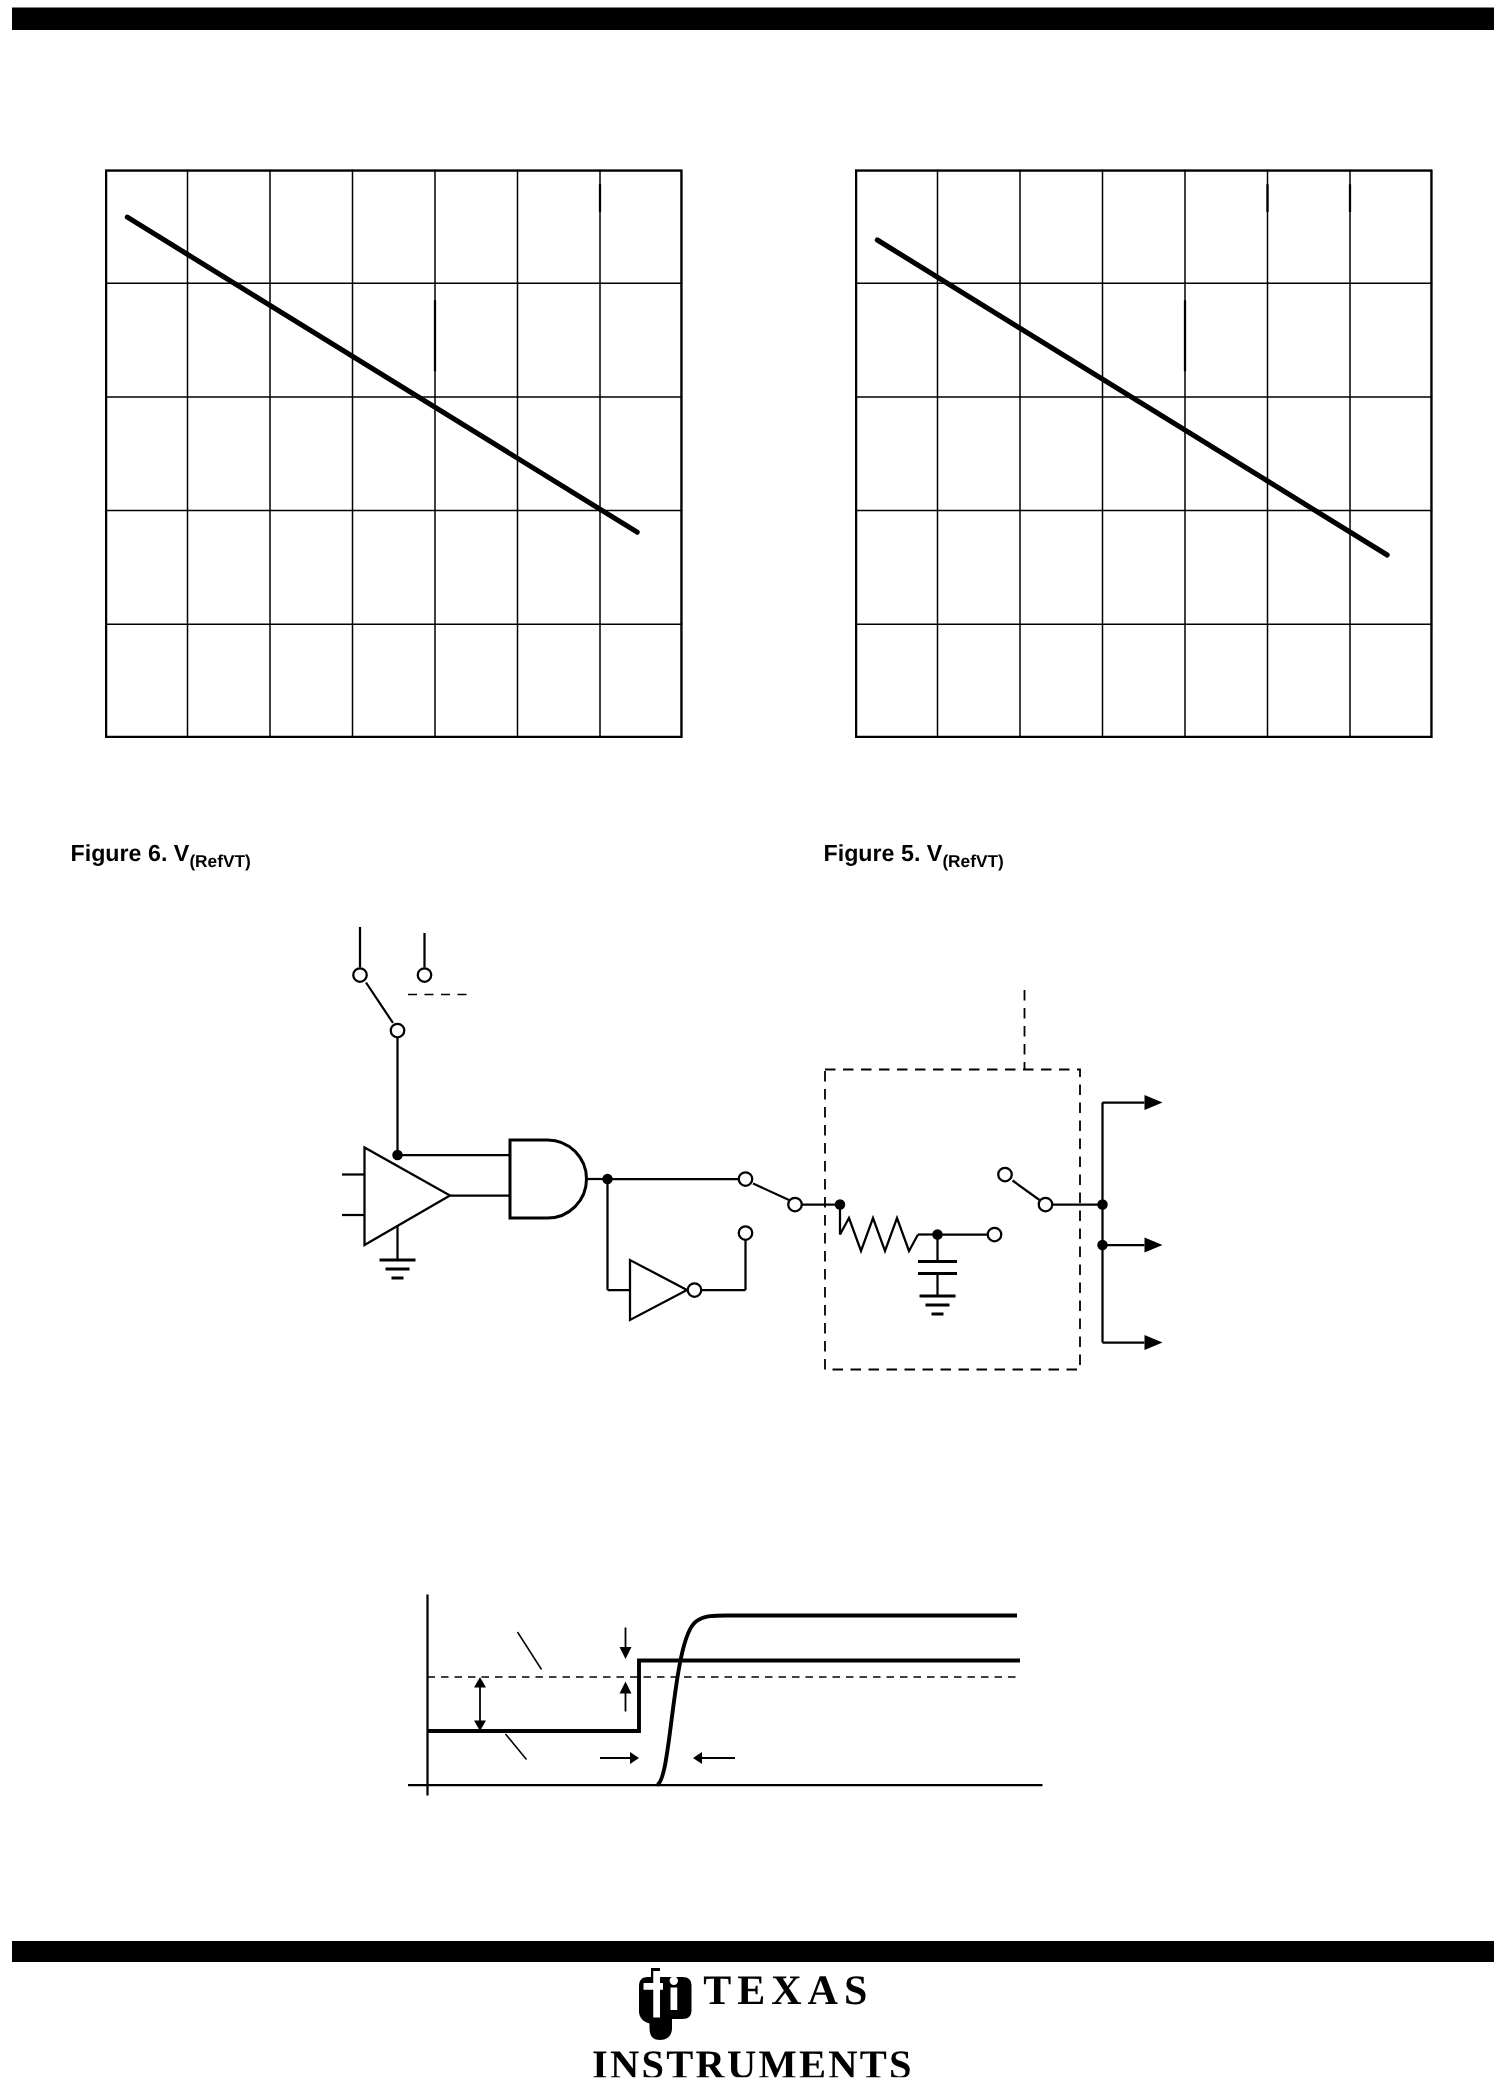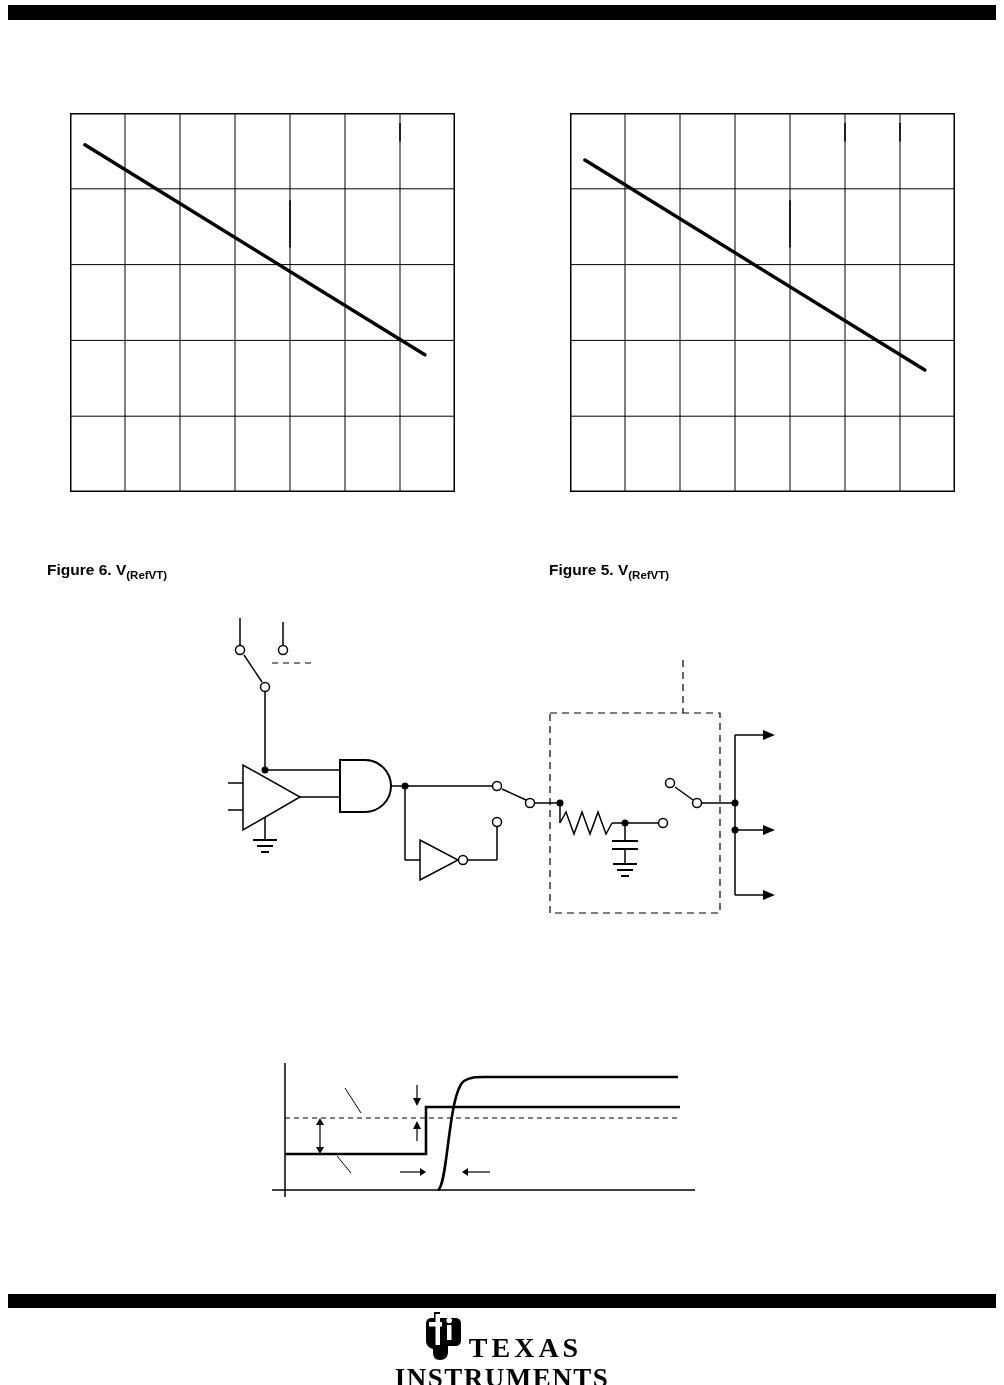--- a/index.html
+++ b/index.html
@@ -13,21 +13,21 @@
   #chart-fig7{left:570px;}
   .caption{position:absolute;top:561px;font-weight:bold;font-size:15.5px;white-space:nowrap;}
   .caption sub{font-size:11.5px;font-weight:bold;}
   #caption-fig6{left:47px;}
   #caption-fig7{left:549px;}
   .circuit{position:absolute;left:220px;top:610px;}
   .waveform{position:absolute;left:260px;top:1055px;}
   .ti-footer{position:absolute;left:0;right:0;top:1310px;display:flex;flex-direction:column;align-items:center;}
   .ti-row{display:flex;align-items:flex-start;gap:7px;}
   .ti-texas{font-family:"Liberation Serif",serif;font-weight:bold;font-size:28px;
-            letter-spacing:4px;margin-top:24px;line-height:1;}
+            letter-spacing:4px;margin-top:4px;line-height:1;}
   .ti-instruments{font-family:"Liberation Serif",serif;font-weight:bold;font-size:27px;
                   letter-spacing:1.5px;margin-top:3px;line-height:1;}
   svg{display:block;}
 </style>
 </head>
 <body>
 
 <div class="page">
 
   <div class="rule rule-top"></div>

